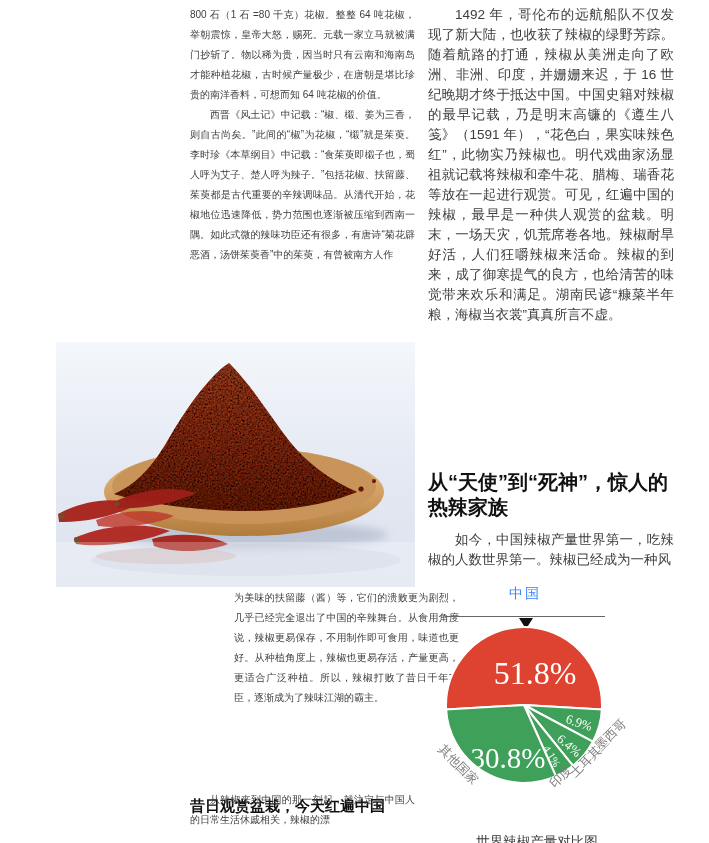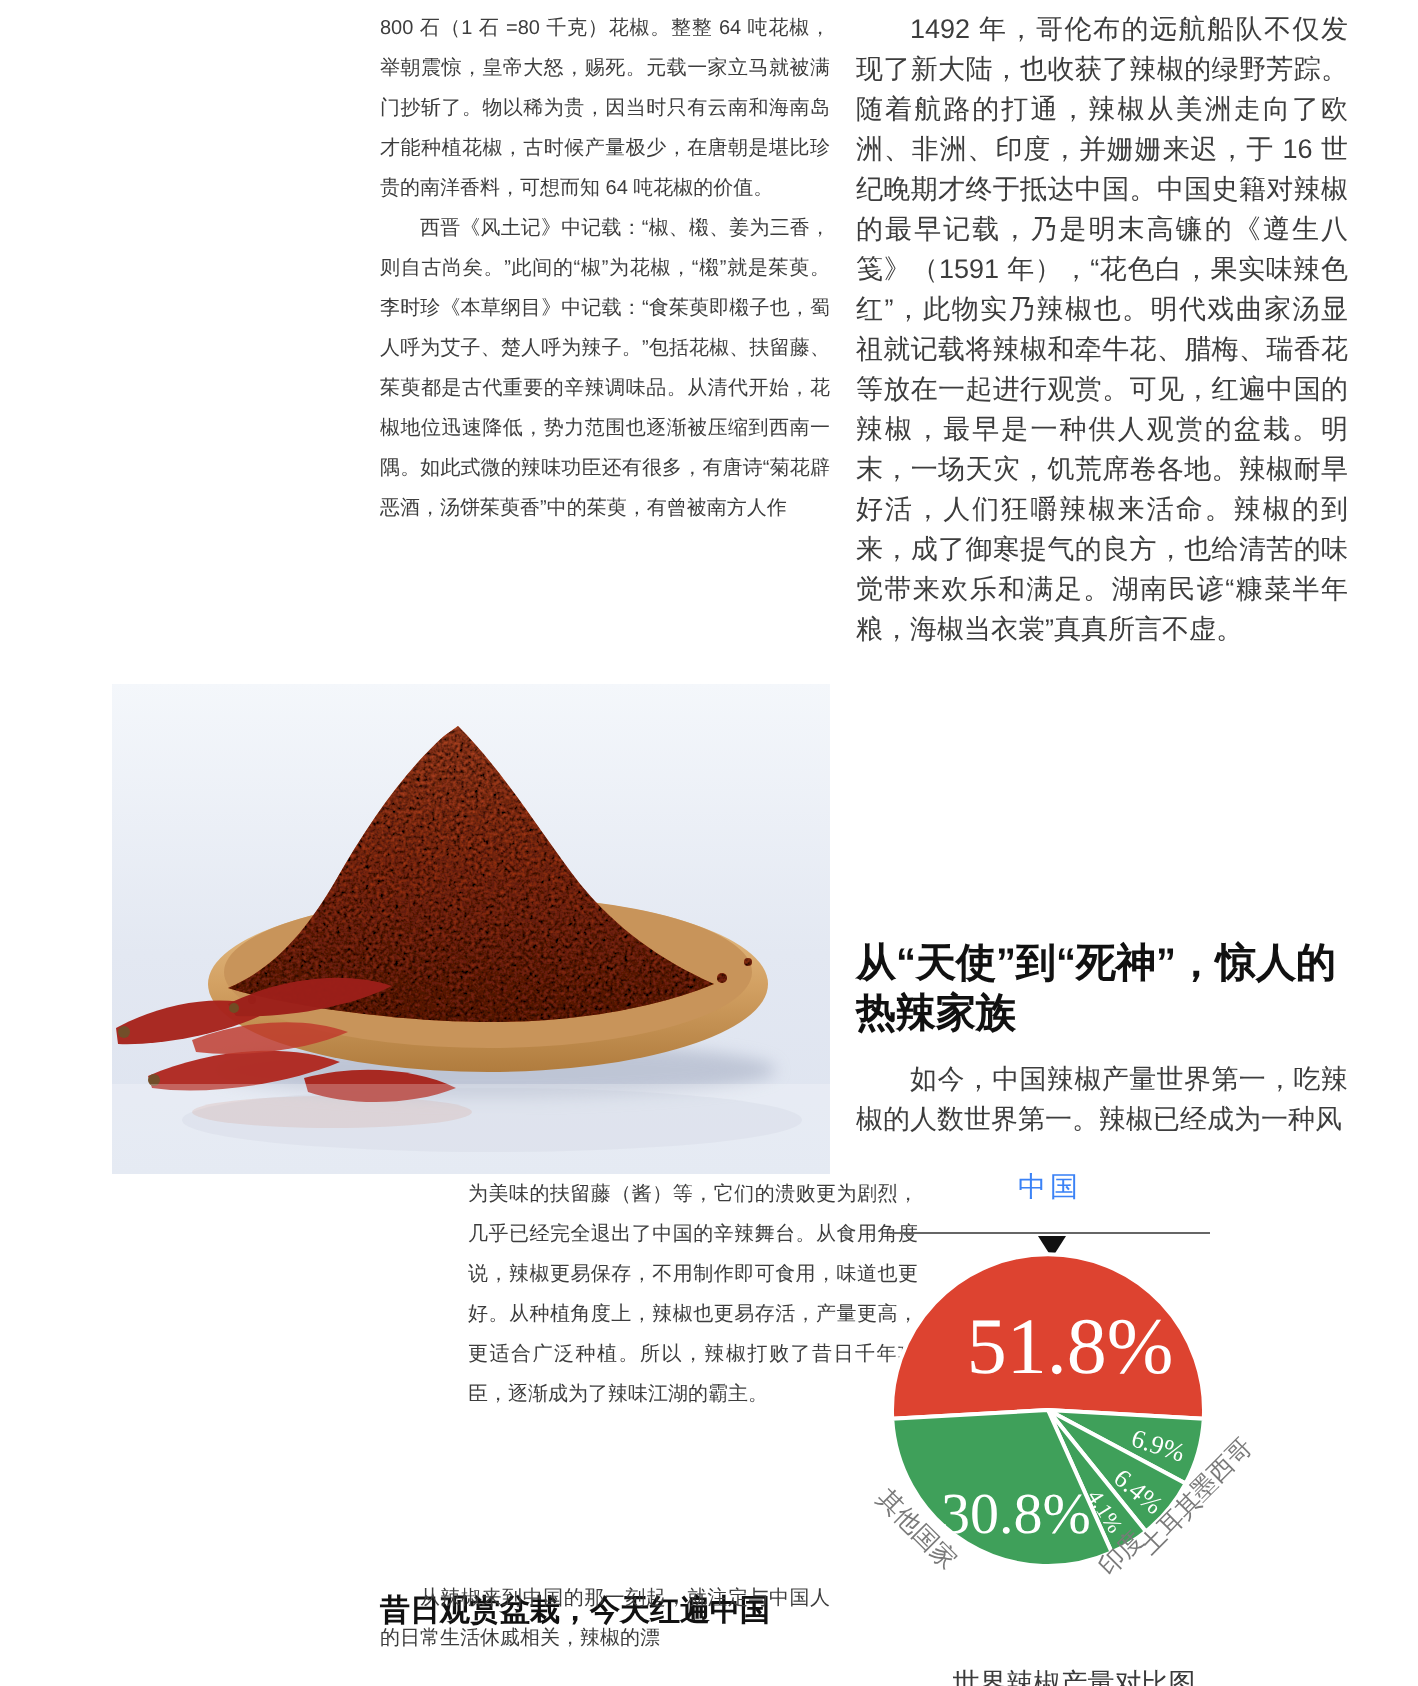--- a/index.html
+++ b/index.html
@@ -20,21 +20,21 @@
   .photo{left:56px;top:342px;width:359px;height:245px;}
   .photo svg{display:block;}
   
   .chart{left:428px;top:585px;width:248px;height:255px;}
   .cn-label{left:0;top:0;width:194px;text-align:center;font-size:14px;color:#3b82f6;letter-spacing:2px;}
   .pointer-line{left:17px;top:31px;width:160px;height:0;border-top:1.5px solid #666;}
   .pointer-tri{left:91px;top:33px;width:0;height:0;border-left:7px solid transparent;border-right:7px solid transparent;border-top:11px solid #111;}
   .pie-svg{left:16px;top:40px;}
   .pie-label{transform:translate(-50%,-50%);white-space:nowrap;color:#fff;
     font-family:"Liberation Serif","DejaVu Serif",serif;}
-  .pl-main{font-size:40px;}
+  .pl-main{font-size:32px;}
   .pl-second{font-size:29px;}
   .pl-small{font-size:13px;}
   .pl-tiny{font-size:11px;}
   .country{transform:translate(-50%,-50%) rotate(-45deg);color:#7a7a7a;font-size:12.5px;white-space:nowrap;
     font-family:"Liberation Sans",sans-serif;}
   .country-left{transform:translate(-50%,-50%) rotate(45deg);}
   .rot18{transform:translate(-50%,-50%) rotate(18deg);}
   .rot40{transform:translate(-50%,-50%) rotate(40deg);}
   .rot58{transform:translate(-50%,-50%) rotate(58deg);}
   .caption{left:4px;top:230px;width:210px;text-align:center;font-size:13.5px;color:#3a3a3a;margin-top:18px;}

